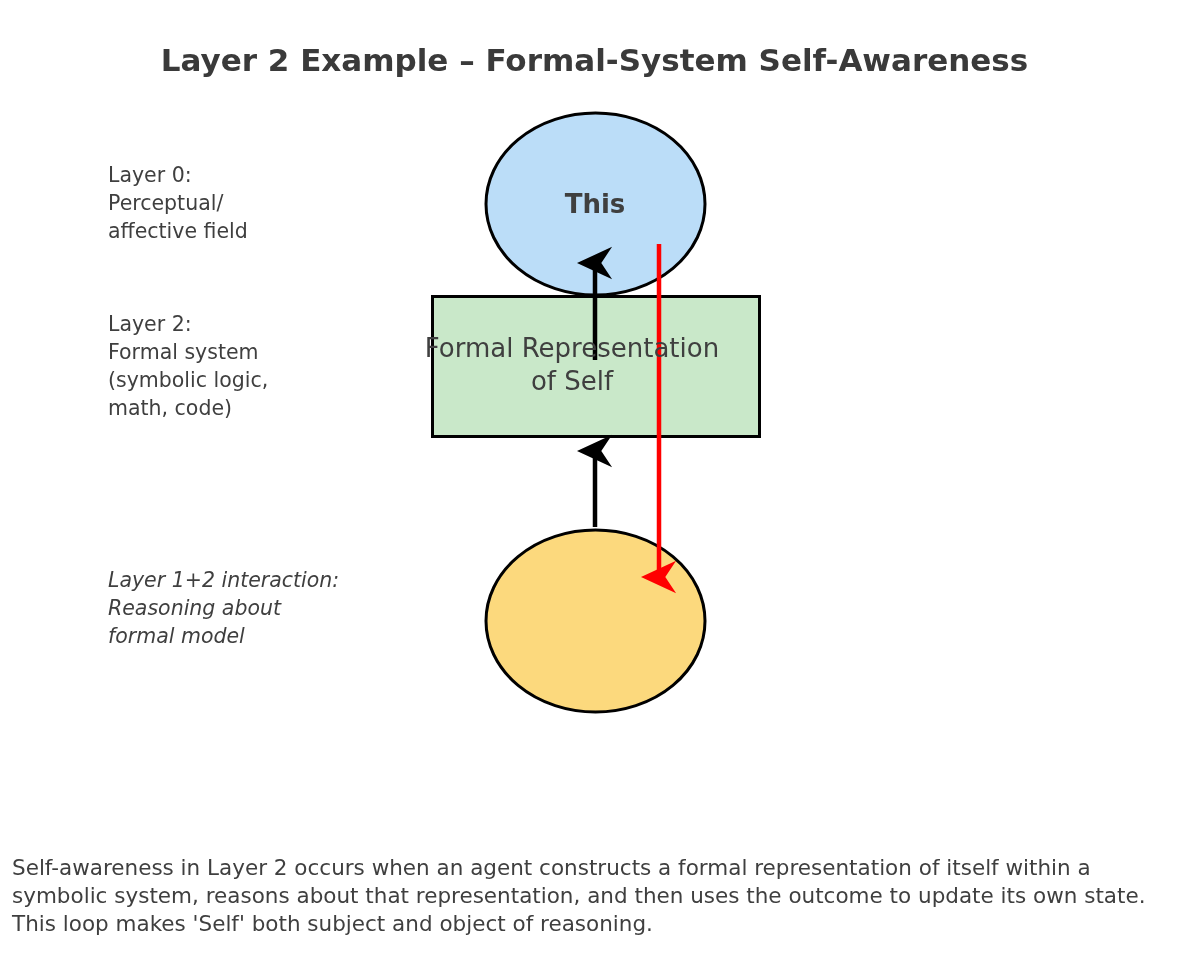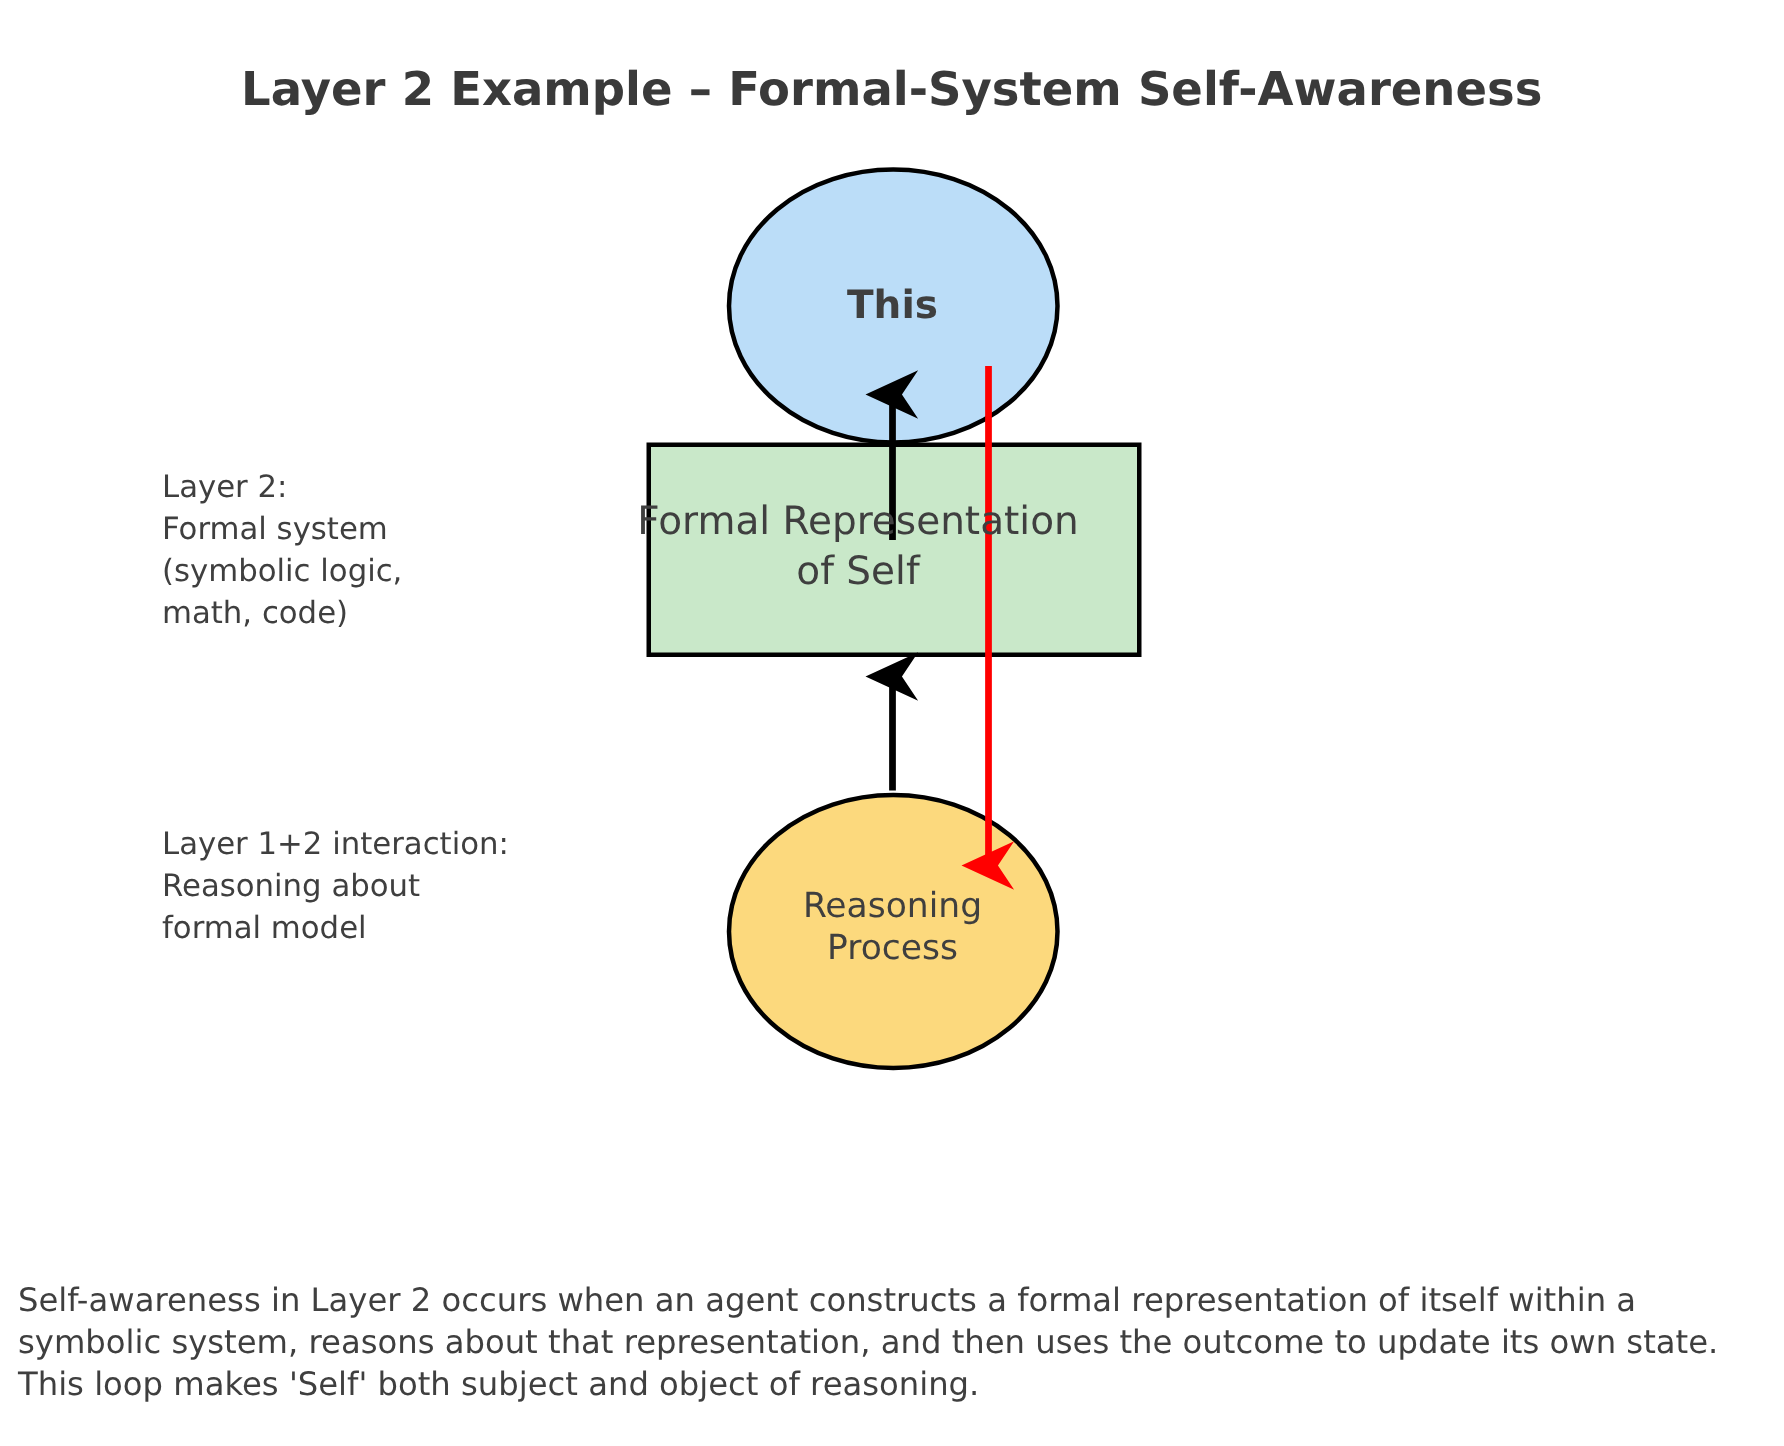--- a/index.html
+++ b/index.html
@@ -35,21 +35,21 @@
   .side-label {
     position: absolute;
     font-size: 20.5px;
     line-height: 28px;
     color: #3f3f3f;
     white-space: pre-line;
     text-align: left;
   }
   #label-layer0 { left: 108px; top: 161px; }
   #label-layer2 { left: 108px; top: 310px; }
-  #label-layer12 { left: 108px; top: 548px; }
+  #label-layer12 { left: 108px; top: 566px; font-style: italic; }
 
   .node-text {
     position: absolute;
     text-align: center;
     color: #3f3f3f;
     pointer-events: none;
     white-space: pre-line;
   }
   #text-self {
     left: 445px; top: 188px; width: 300px;
@@ -98,29 +98,30 @@
 
     <ellipse cx="595.5" cy="204" rx="109.5" ry="91" fill="#BBDDF8" stroke="#000000" stroke-width="3"></ellipse>
 
     <line x1="595" y1="360" x2="595" y2="263" stroke="#000000" stroke-width="4.5" marker-end="url(#arrow-black)"></line>
 
     <line x1="595" y1="527" x2="595" y2="451" stroke="#000000" stroke-width="4.5" marker-end="url(#arrow-black)"></line>
 
     <line x1="659" y1="244" x2="659" y2="577" stroke="#FF0000" stroke-width="4.5" marker-end="url(#arrow-red)"></line>
   </svg>
 
+  <div class="side-label" id="label-layer0">Layer 0:
+Perceptual/
+affective field</div>
   <div class="side-label" id="label-layer2">Layer 2:
 Formal system
 (symbolic logic,
 math, code)</div>
   <div class="side-label" id="label-layer12">Layer 1+2 interaction:
 Reasoning about
 formal model</div>
 
   <div class="node-text" id="text-self">This</div>
   <div class="node-text" id="text-formal">Formal Representation
 of Self</div>
-  <div class="node-text" id="text-reasoning">Reasoning
-Process</div>
 
   <div class="caption">Self-awareness in Layer 2 occurs when an agent constructs a formal representation of itself within a symbolic system, reasons about that representation, and then uses the outcome to update its own state. This loop makes 'Self' both subject and object of reasoning.</div>
 
 </div>
 
 </body></html>

